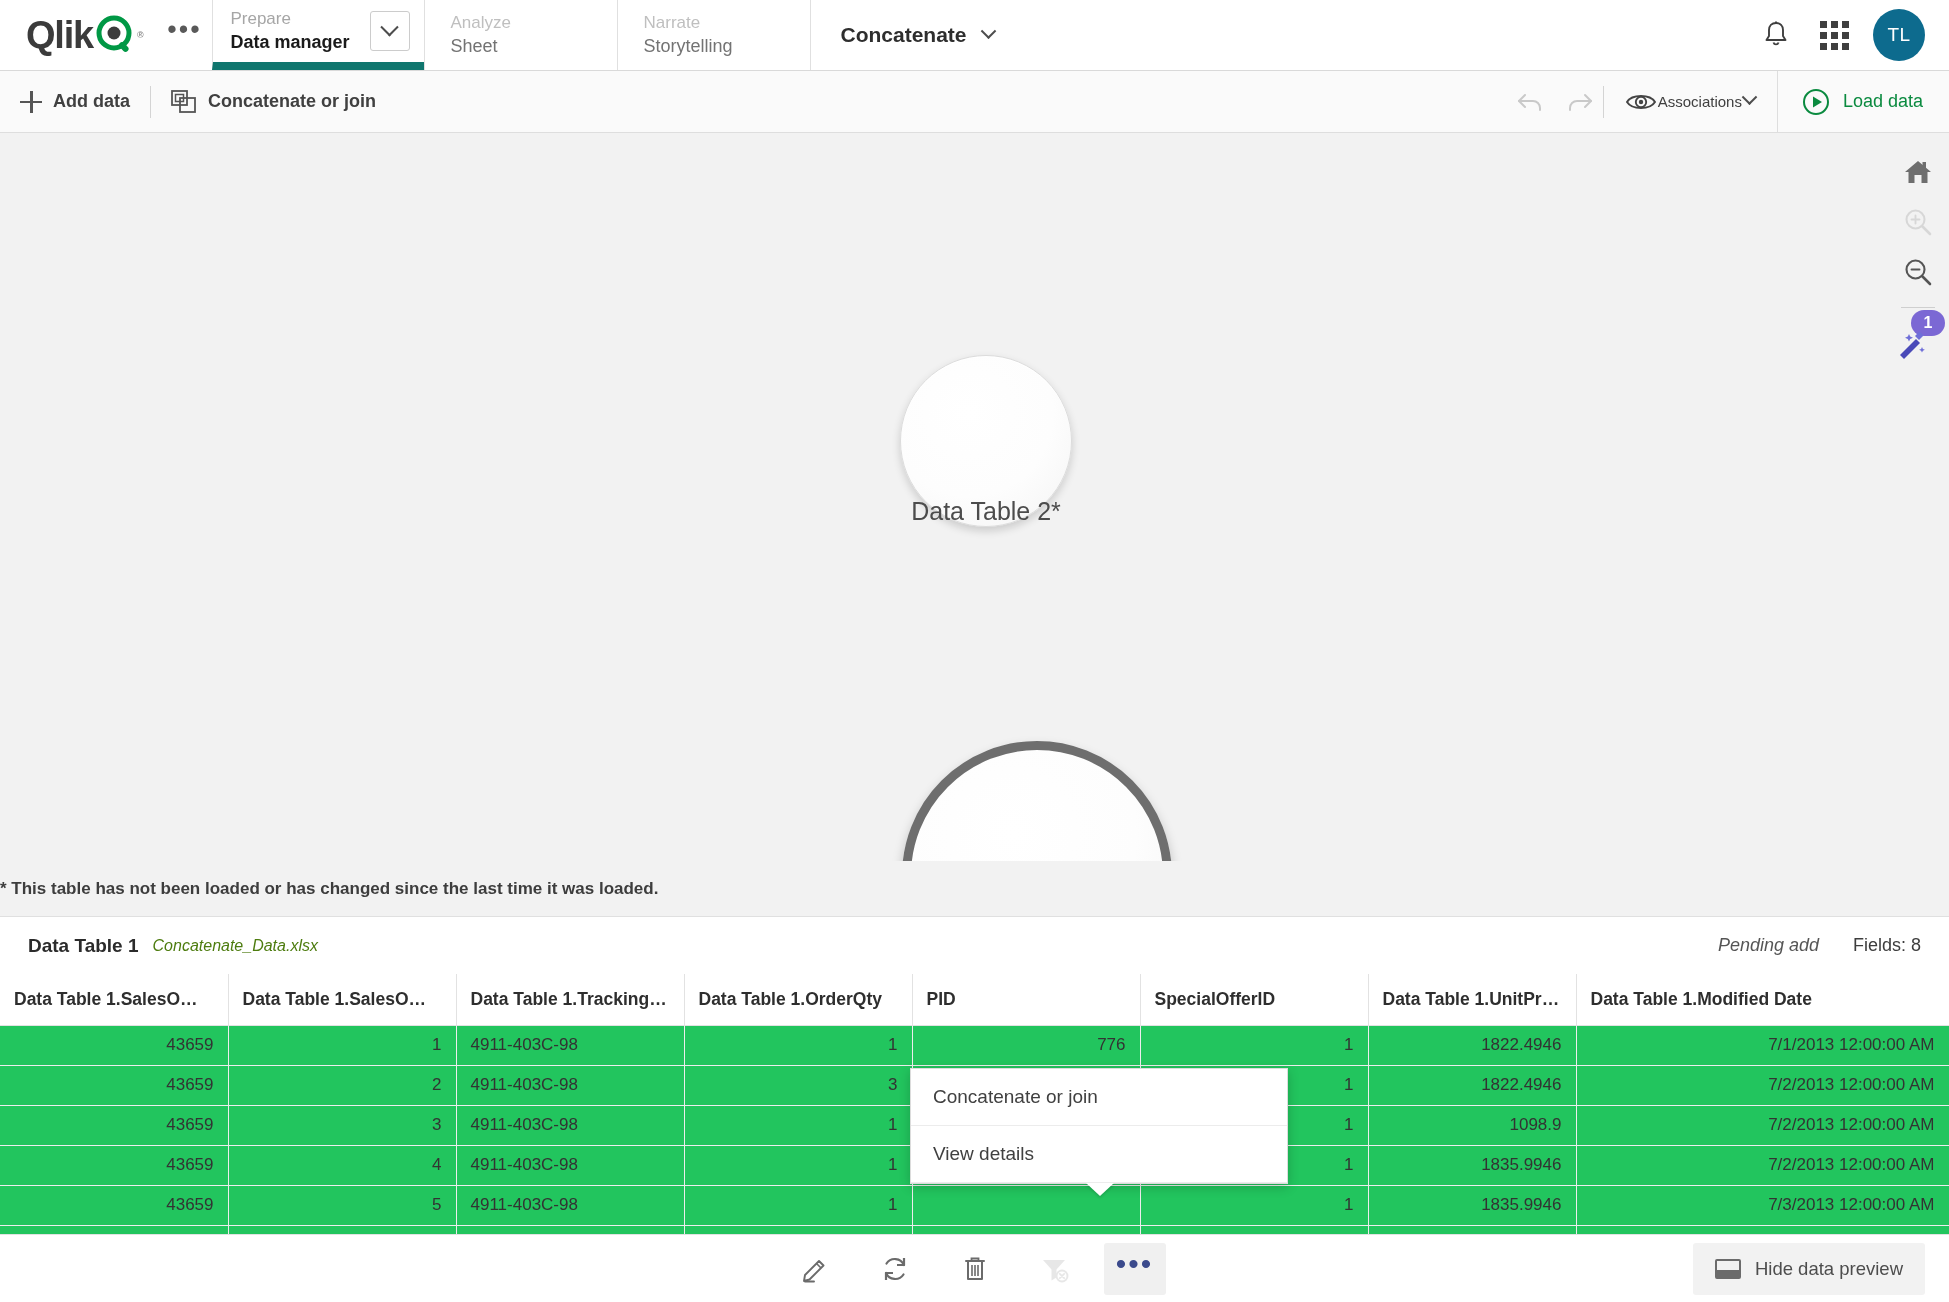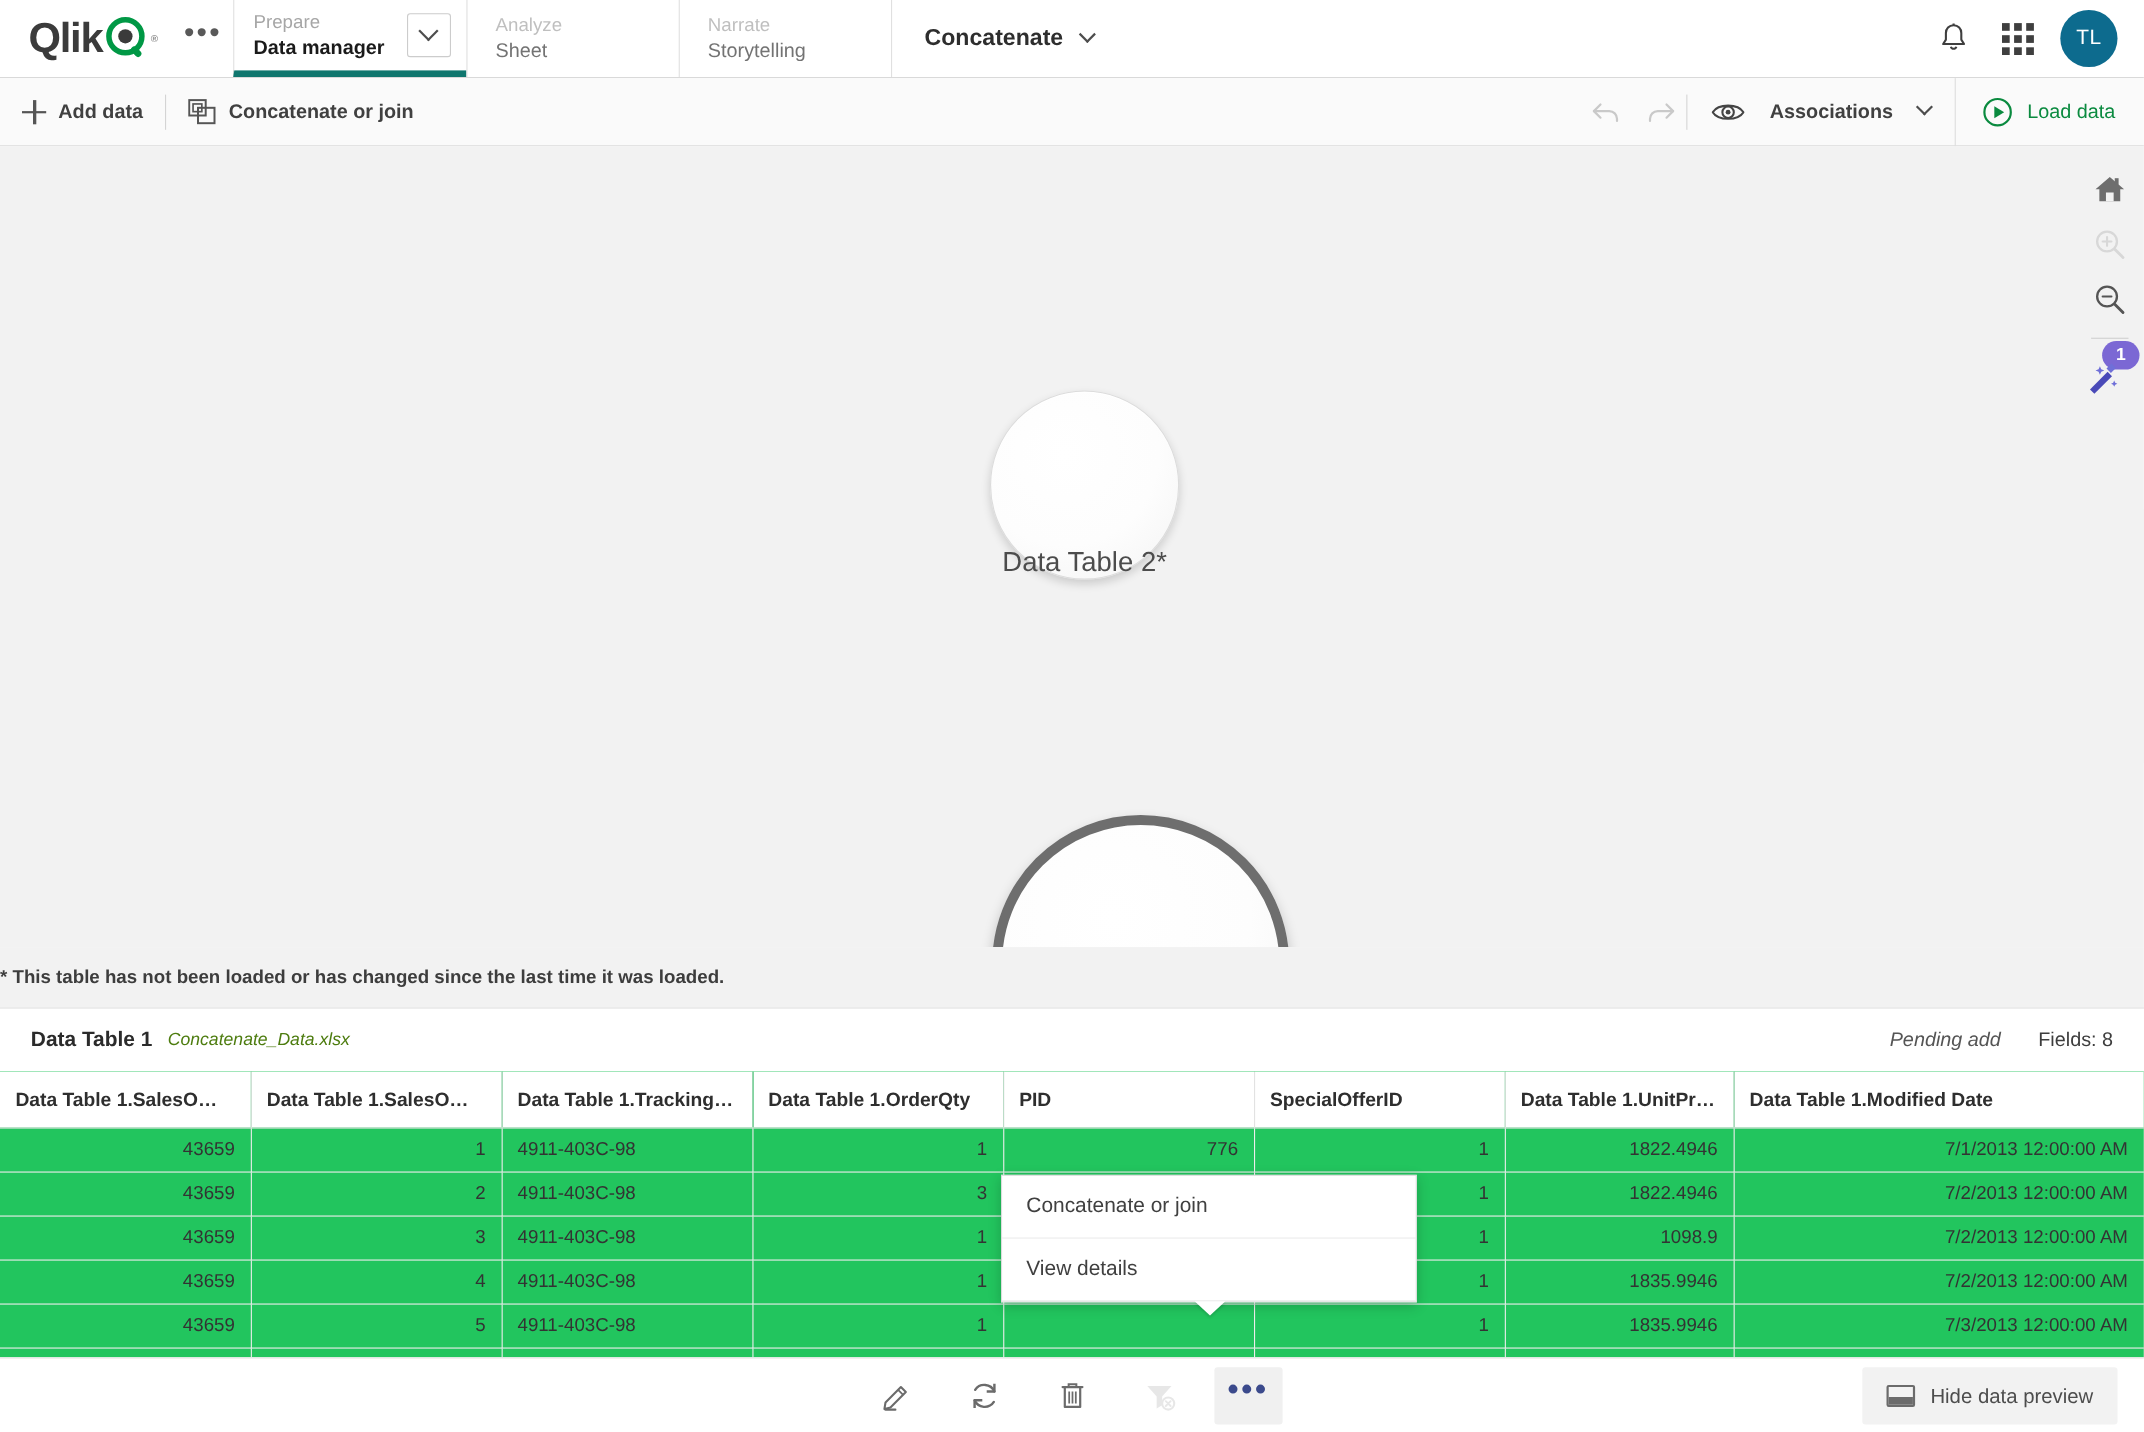--- a/index.html
+++ b/index.html
@@ -42,21 +42,21 @@
   }
 
   .navtab {
     position: relative;
     display: flex; flex-direction: column; justify-content: center;
     padding: 0 26px;
     min-width: 193px;
     border-left: 1px solid #e0e0e0;
     cursor: pointer;
   }
-  .navtab.active { border-bottom: 6px solid #0f766e; padding-left: 17px; }
+  .navtab.active { border-bottom: 8px solid #0f766e; padding-left: 17px; }
   .navtab .nav-top { font-size: 17px; color: #a6a6a6; line-height: 22px; }
   .navtab .nav-bot { font-size: 18px; color: #404040; line-height: 24px; }
   .navtab.active .nav-bot { font-weight: bold; color: #1a1a1a; }
   .navtab.disabled .nav-bot { color: #737373; }
   .navtab.disabled .nav-top { color: #bfbfbf; }
   .navtab.withsel { padding-right: 14px; display:flex; flex-direction: row; align-items:center; gap:20px;}
   .navtab-text { display:flex; flex-direction:column; }
   .chev-btn {
     width: 40px; height: 40px; border: 1px solid #cccccc; border-radius: 3px;
     background: #fff; display: flex; align-items: center; justify-content: center;
@@ -103,23 +103,23 @@
   .plus-icon { position: relative; width: 22px; height: 22px; }
   .plus-icon:before, .plus-icon:after {
     content:''; position:absolute; background:#555;
   }
   .plus-icon:before { left: 10px; top: 0; width: 2.5px; height: 22px; }
   .plus-icon:after { top: 10px; left: 0; height: 2.5px; width: 22px; }
   .toolbar-spacer { flex: 1; }
   .tb-right { display: flex; align-items: center; height: 62px; }
   .arrow-btn { width: 48px; height: 62px; display:flex; align-items:center; justify-content:center; cursor:pointer; }
   .assoc {
-    display: flex; align-items: center; gap: 23px;
+    display: flex; align-items: center; gap: 2px;
     padding: 0 22px; height: 62px; cursor: pointer;
-    font-size: 18px; color: #404040; font-weight: bold;
+    font-size: 15px; color: #404040; font-weight: normal;
   }
   .loaddata {
     display: flex; align-items: center; gap: 13px;
     padding: 0 26px 0 24px; height: 62px; cursor: pointer;
     font-size: 18px; color: #0a8a3f; font-weight: normal;
     border-left: 1px solid #dedede;
   }
 
   
   .canvas {

